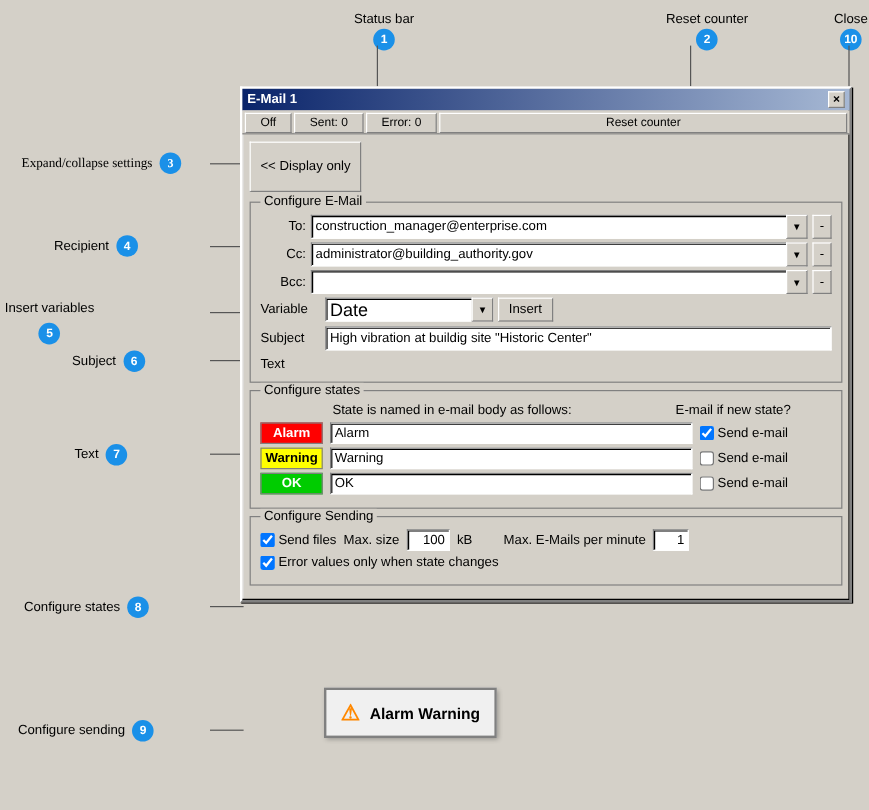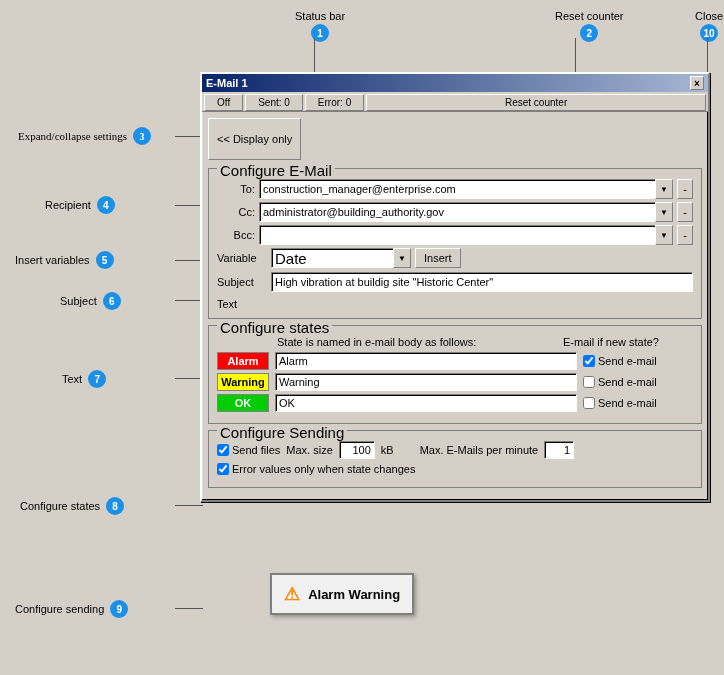--- a/index.html
+++ b/index.html
@@ -141,21 +141,21 @@
       padding: 10px 8px 8px;
       margin-bottom: 6px;
       position: relative;
     }
     .group-box-title {
       position: absolute;
       top: -7px;
       left: 8px;
       background: #d4d0c8;
       padding: 0 3px;
-      font-size: 15px;
+      font-size: 11px;
     }
 
     
     .form-row {
       display: flex;
       align-items: center;
       margin-bottom: 3px;
       gap: 4px;
     }
     .form-label {
@@ -404,21 +404,21 @@
 <div class="annotation" style="position:absolute; top:127px; left:18px;font-family:Liberation Serif, serif;">
   <span>Expand/collapse settings</span>
   <div class="circle">3</div>
 </div>
 
 <div class="annotation" style="position:absolute; top:196px; left:45px;">
   <span>Recipient</span>
   <div class="circle">4</div>
 </div>
 
-<div class="annotation" style="position:absolute; top:251px; left:15px;">
+<div class="annotation" style="position:absolute; top:251px; left:4px;flex-direction:column;">
   <span>Insert variables</span>
   <div class="circle">5</div>
 </div>
 
 <div class="annotation" style="position:absolute; top:292px; left:60px;">
   <span>Subject</span>
   <div class="circle">6</div>
 </div>
 
 <div class="annotation" style="position:absolute; top:370px; left:62px;">

